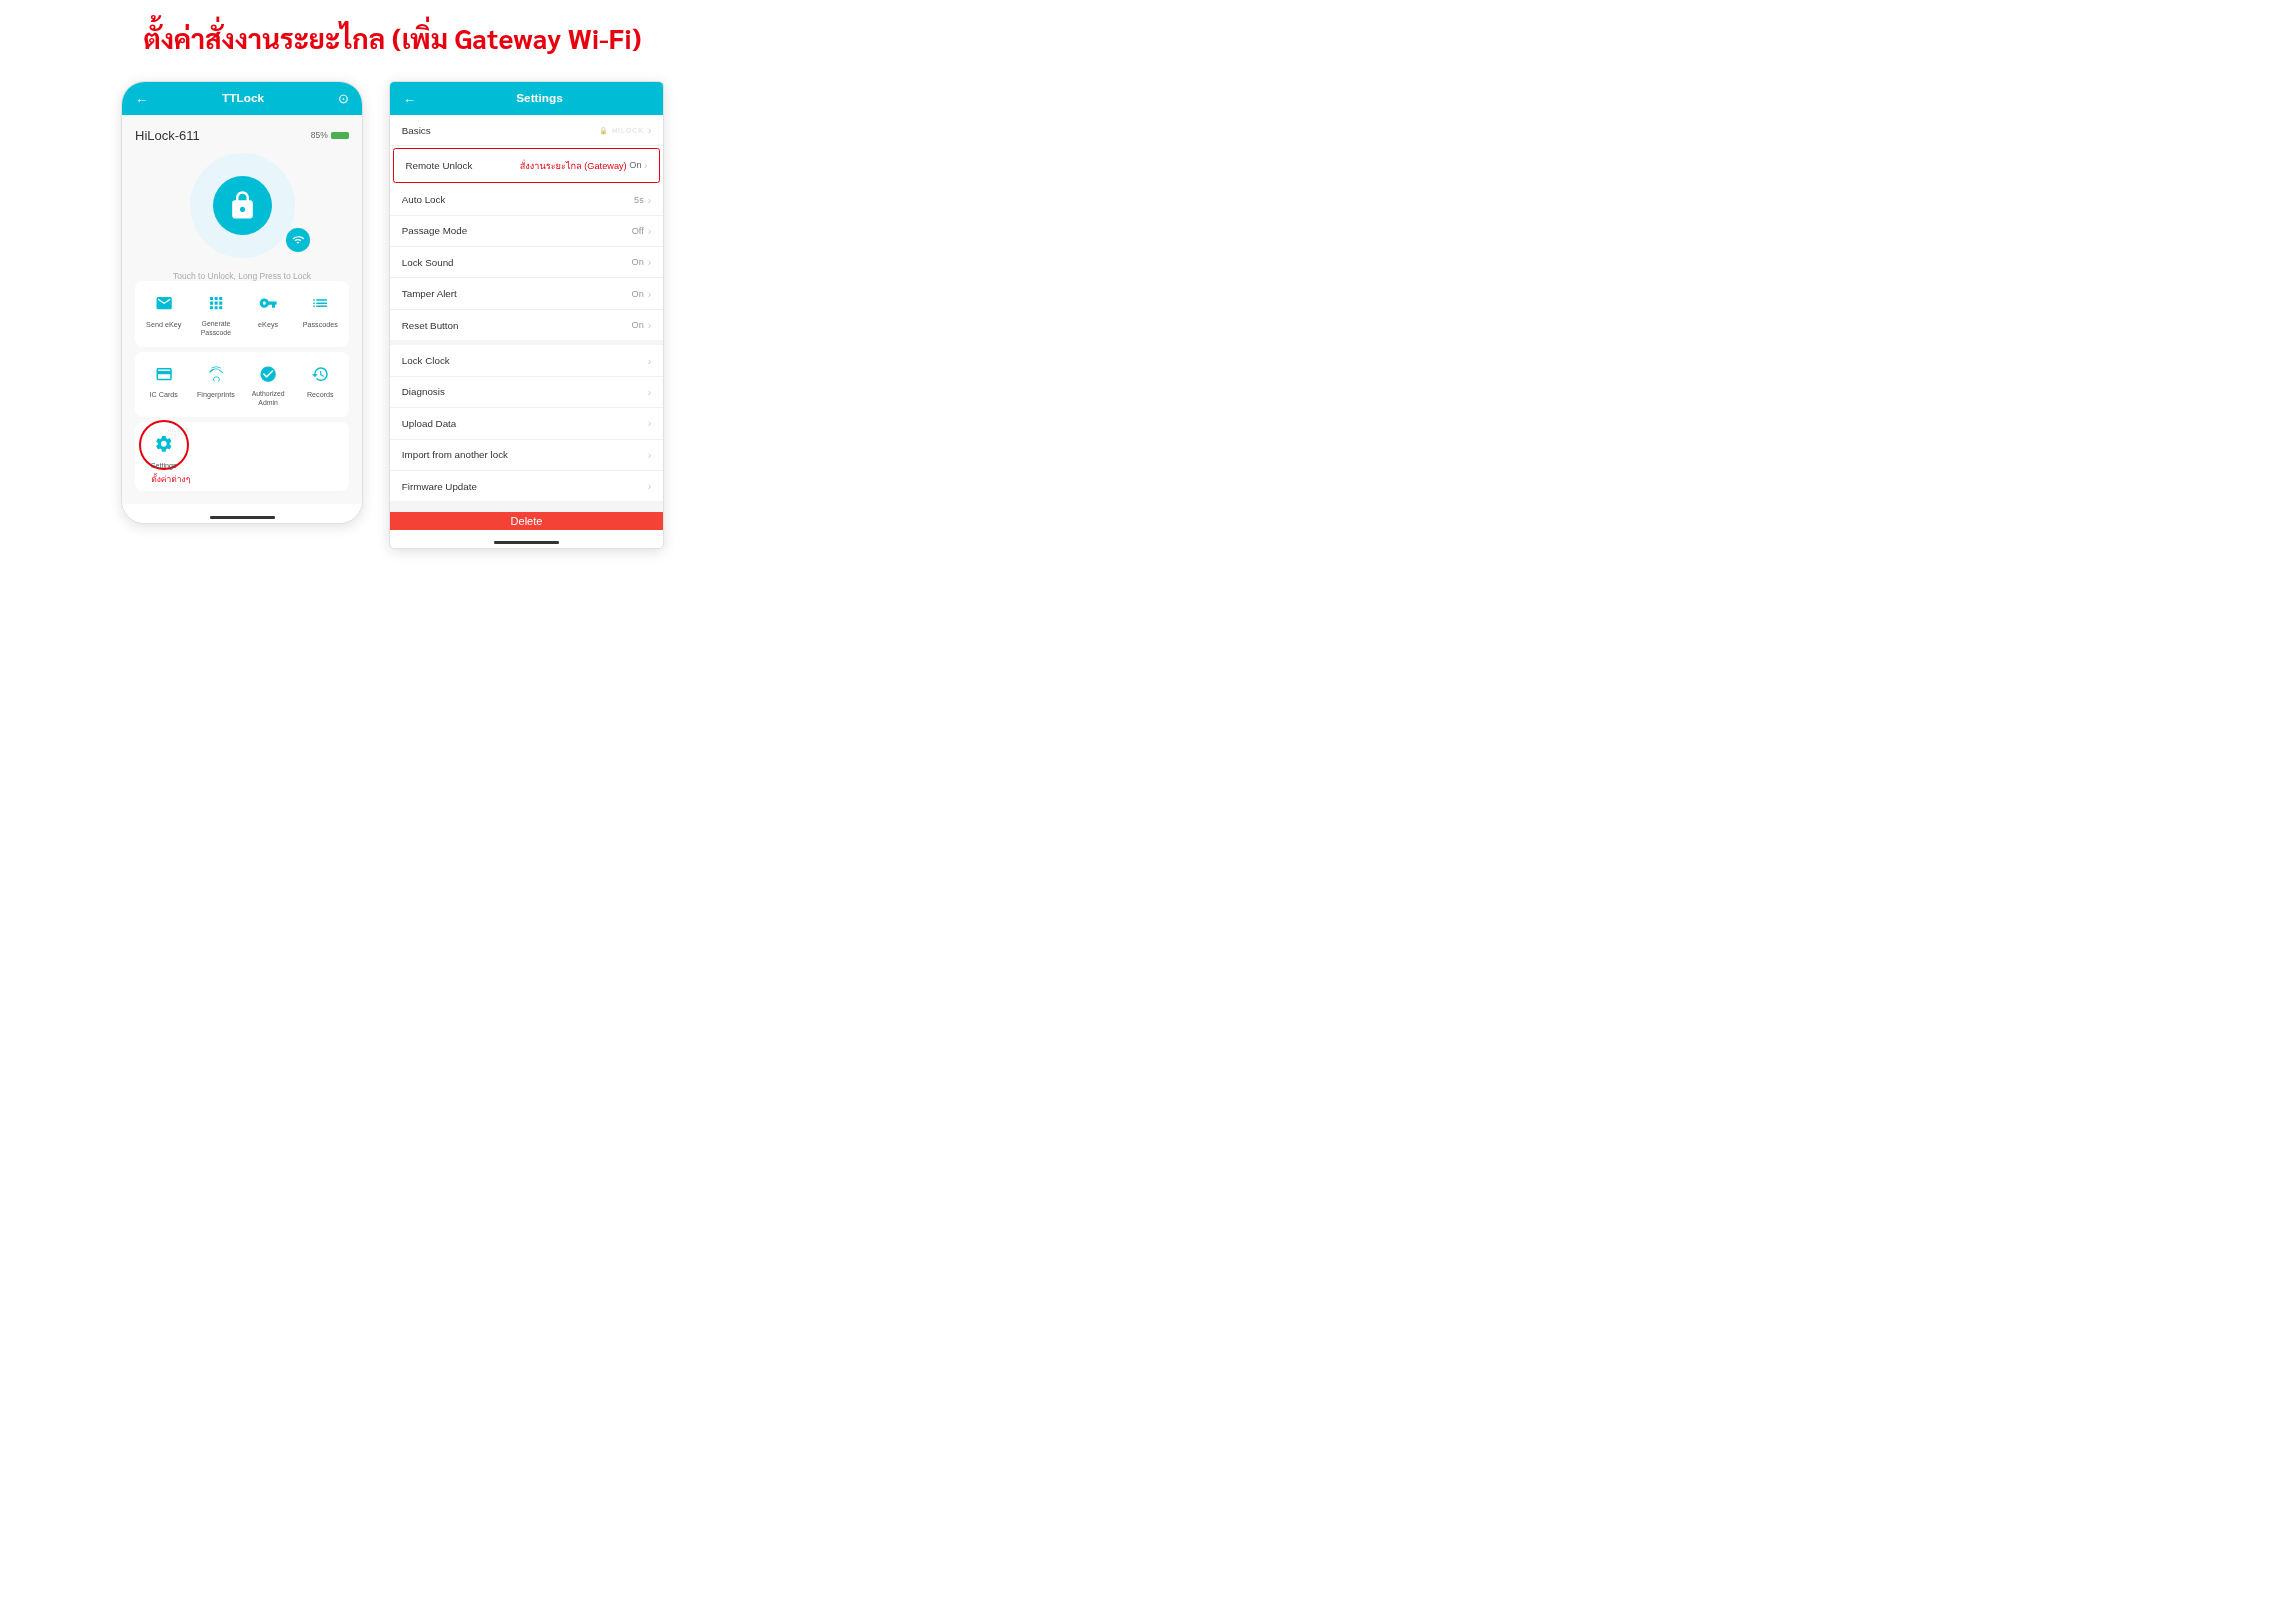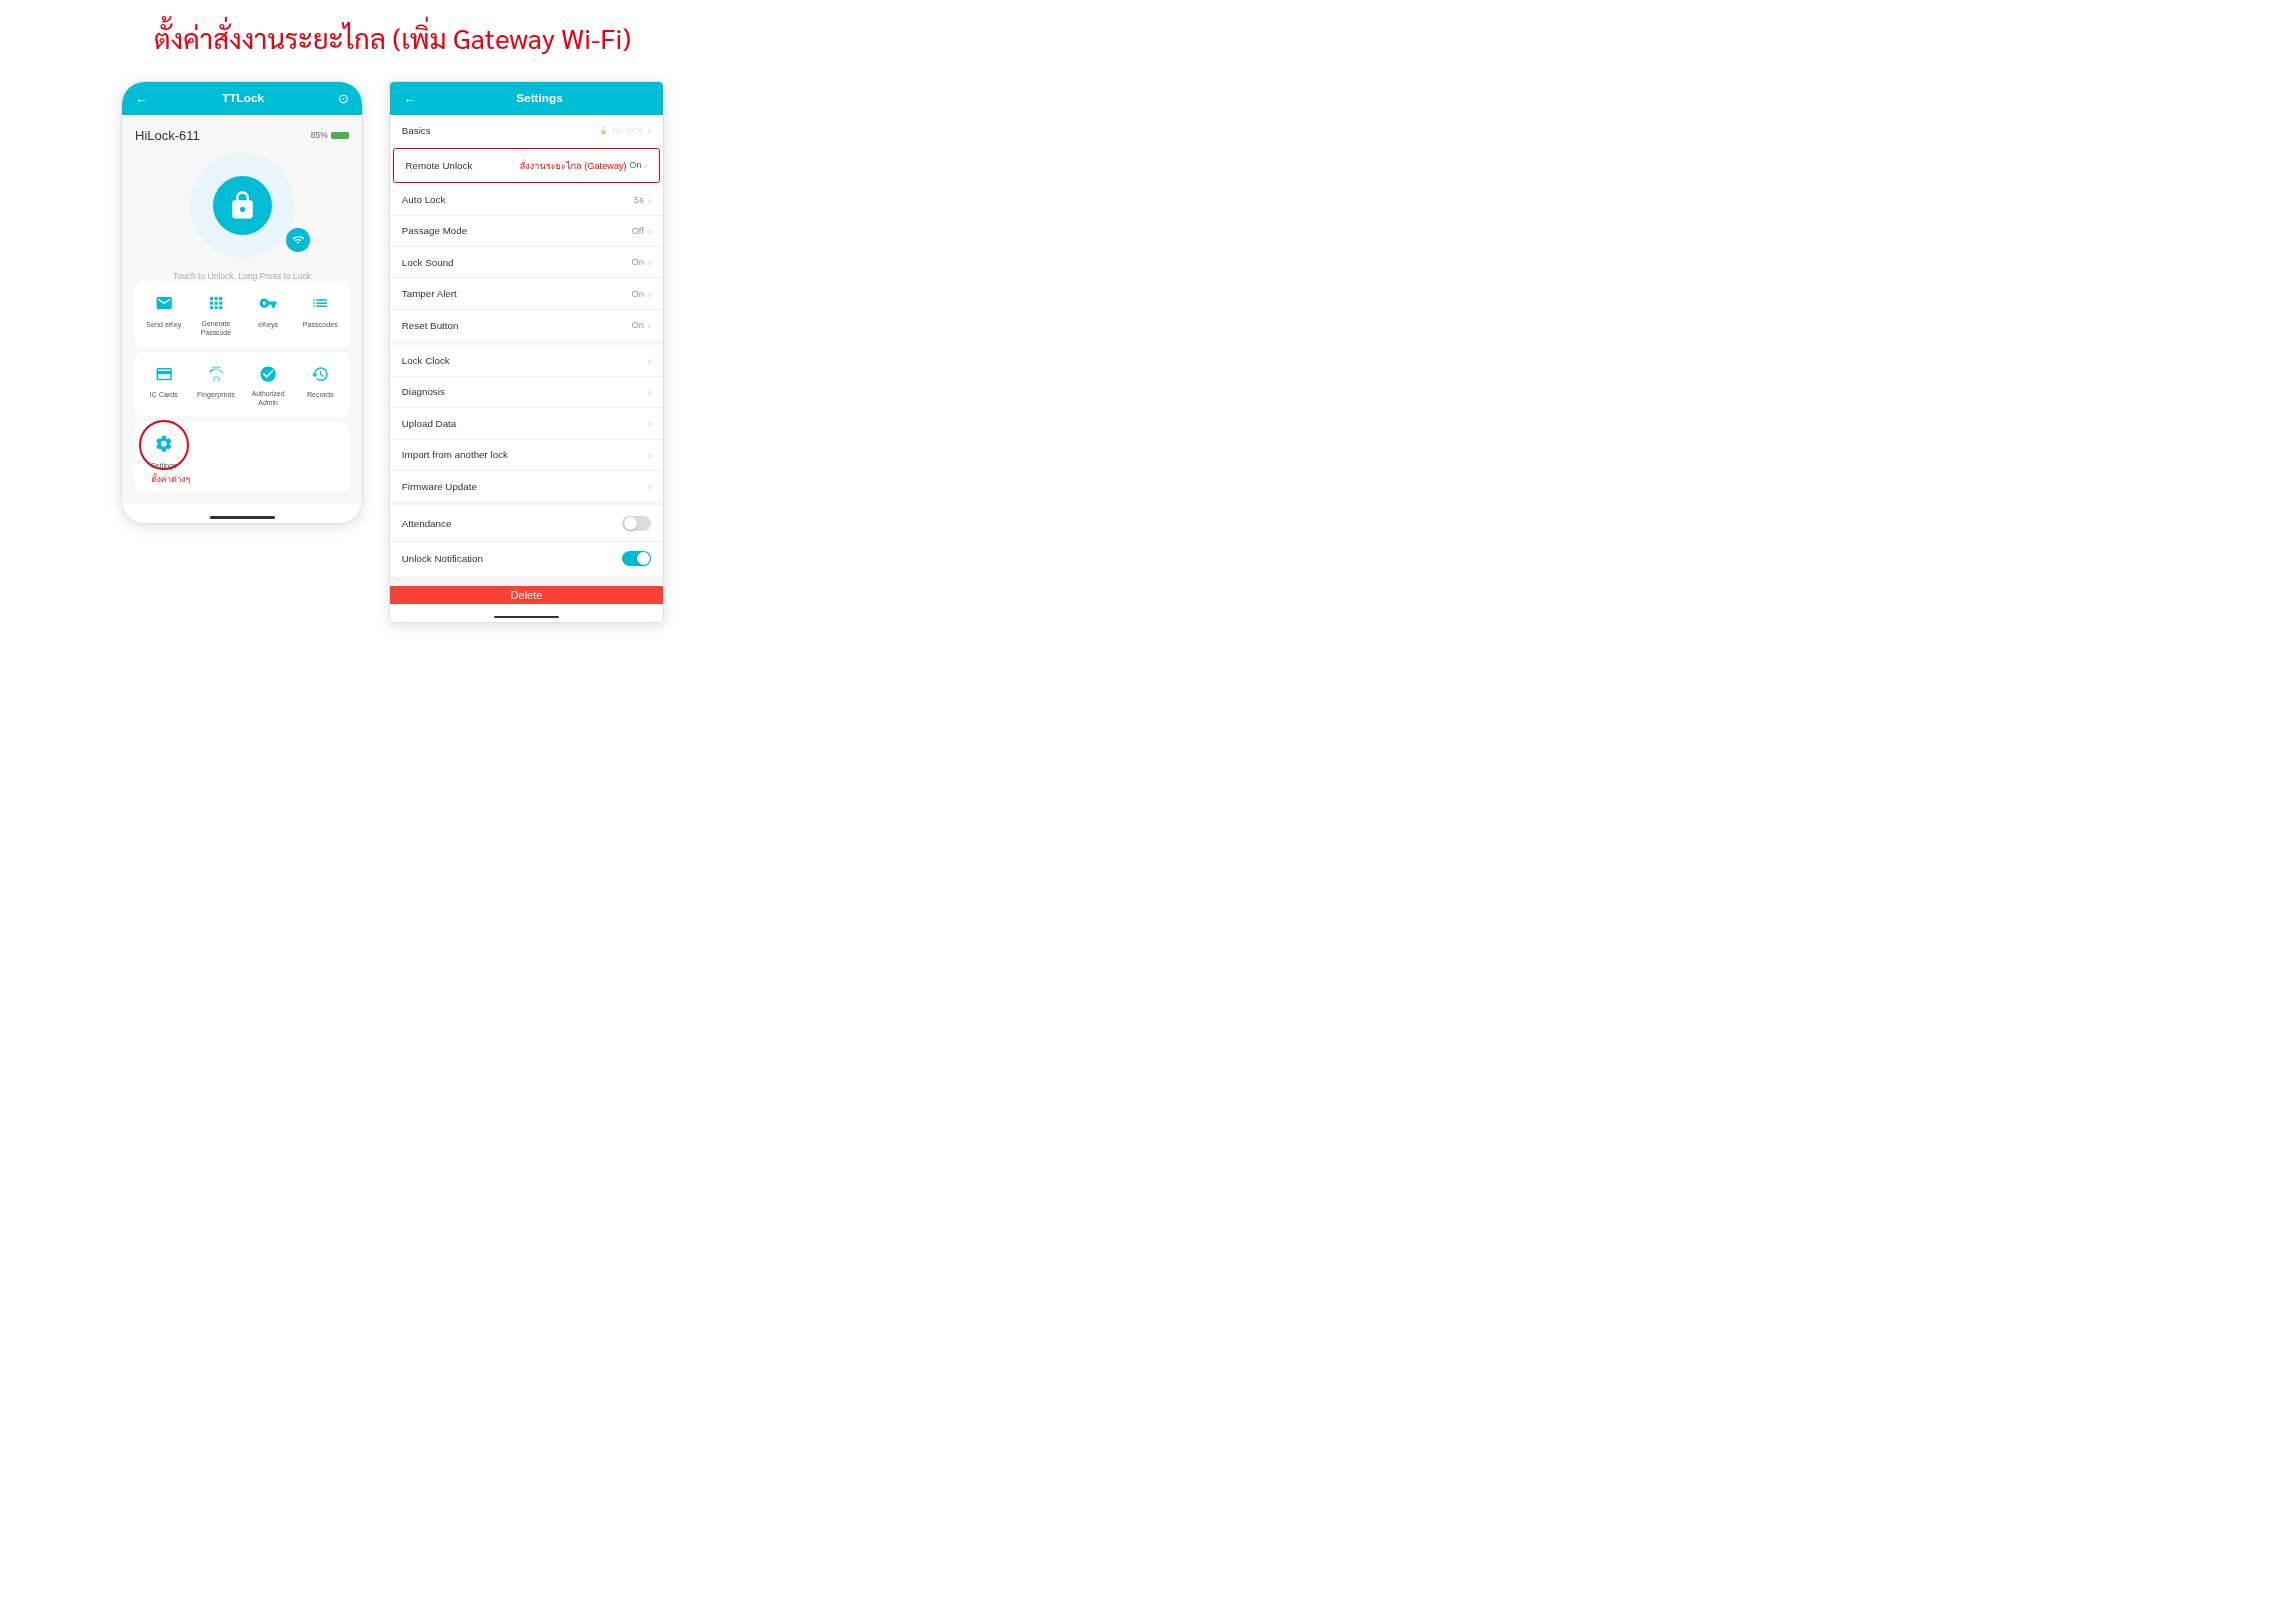--- a/index.html
+++ b/index.html
@@ -7,21 +7,21 @@
       background: #ffffff;
       font-family: -apple-system, BlinkMacSystemFont, 'Segoe UI', sans-serif;
       width: 785px;
       min-height: 556px;
       padding: 19.6px 26px;
     }
 
     .page-title {
       text-align: center;
       font-size: 27.5px;
-      font-weight: normal;
+      font-weight: bold;
       color: #e8000e;
       margin-bottom: 26px;
       font-family: 'Angsana New', 'Sarabun', serif;
     }
 
     .phones-container {
       display: flex;
       gap: 26px;
       justify-content: center;
       align-items: flex-start;
@@ -682,33 +682,20 @@
         <div class="settings-row-item">
           <span class="settings-row-label">Firmware Update</span>
           <div class="settings-row-value">
             <span class="chevron">›</span>
           </div>
         </div>
 
       </div>
 
       
-      <div class="settings-section">
-
-        <div class="settings-row-item">
-          <span class="settings-row-label">Attendance</span>
-          <div class="toggle-off"></div>
-        </div>
-
-        <div class="settings-row-item">
-          <span class="settings-row-label">Unlock Notification</span>
-          <div class="toggle-on"></div>
-        </div>
-
-      </div>
 
       
       <button class="delete-button">Delete</button>
 
     </div>
 
     <div class="settings-bottom-bar">
       <div class="bottom-indicator"></div>
     </div>
 

